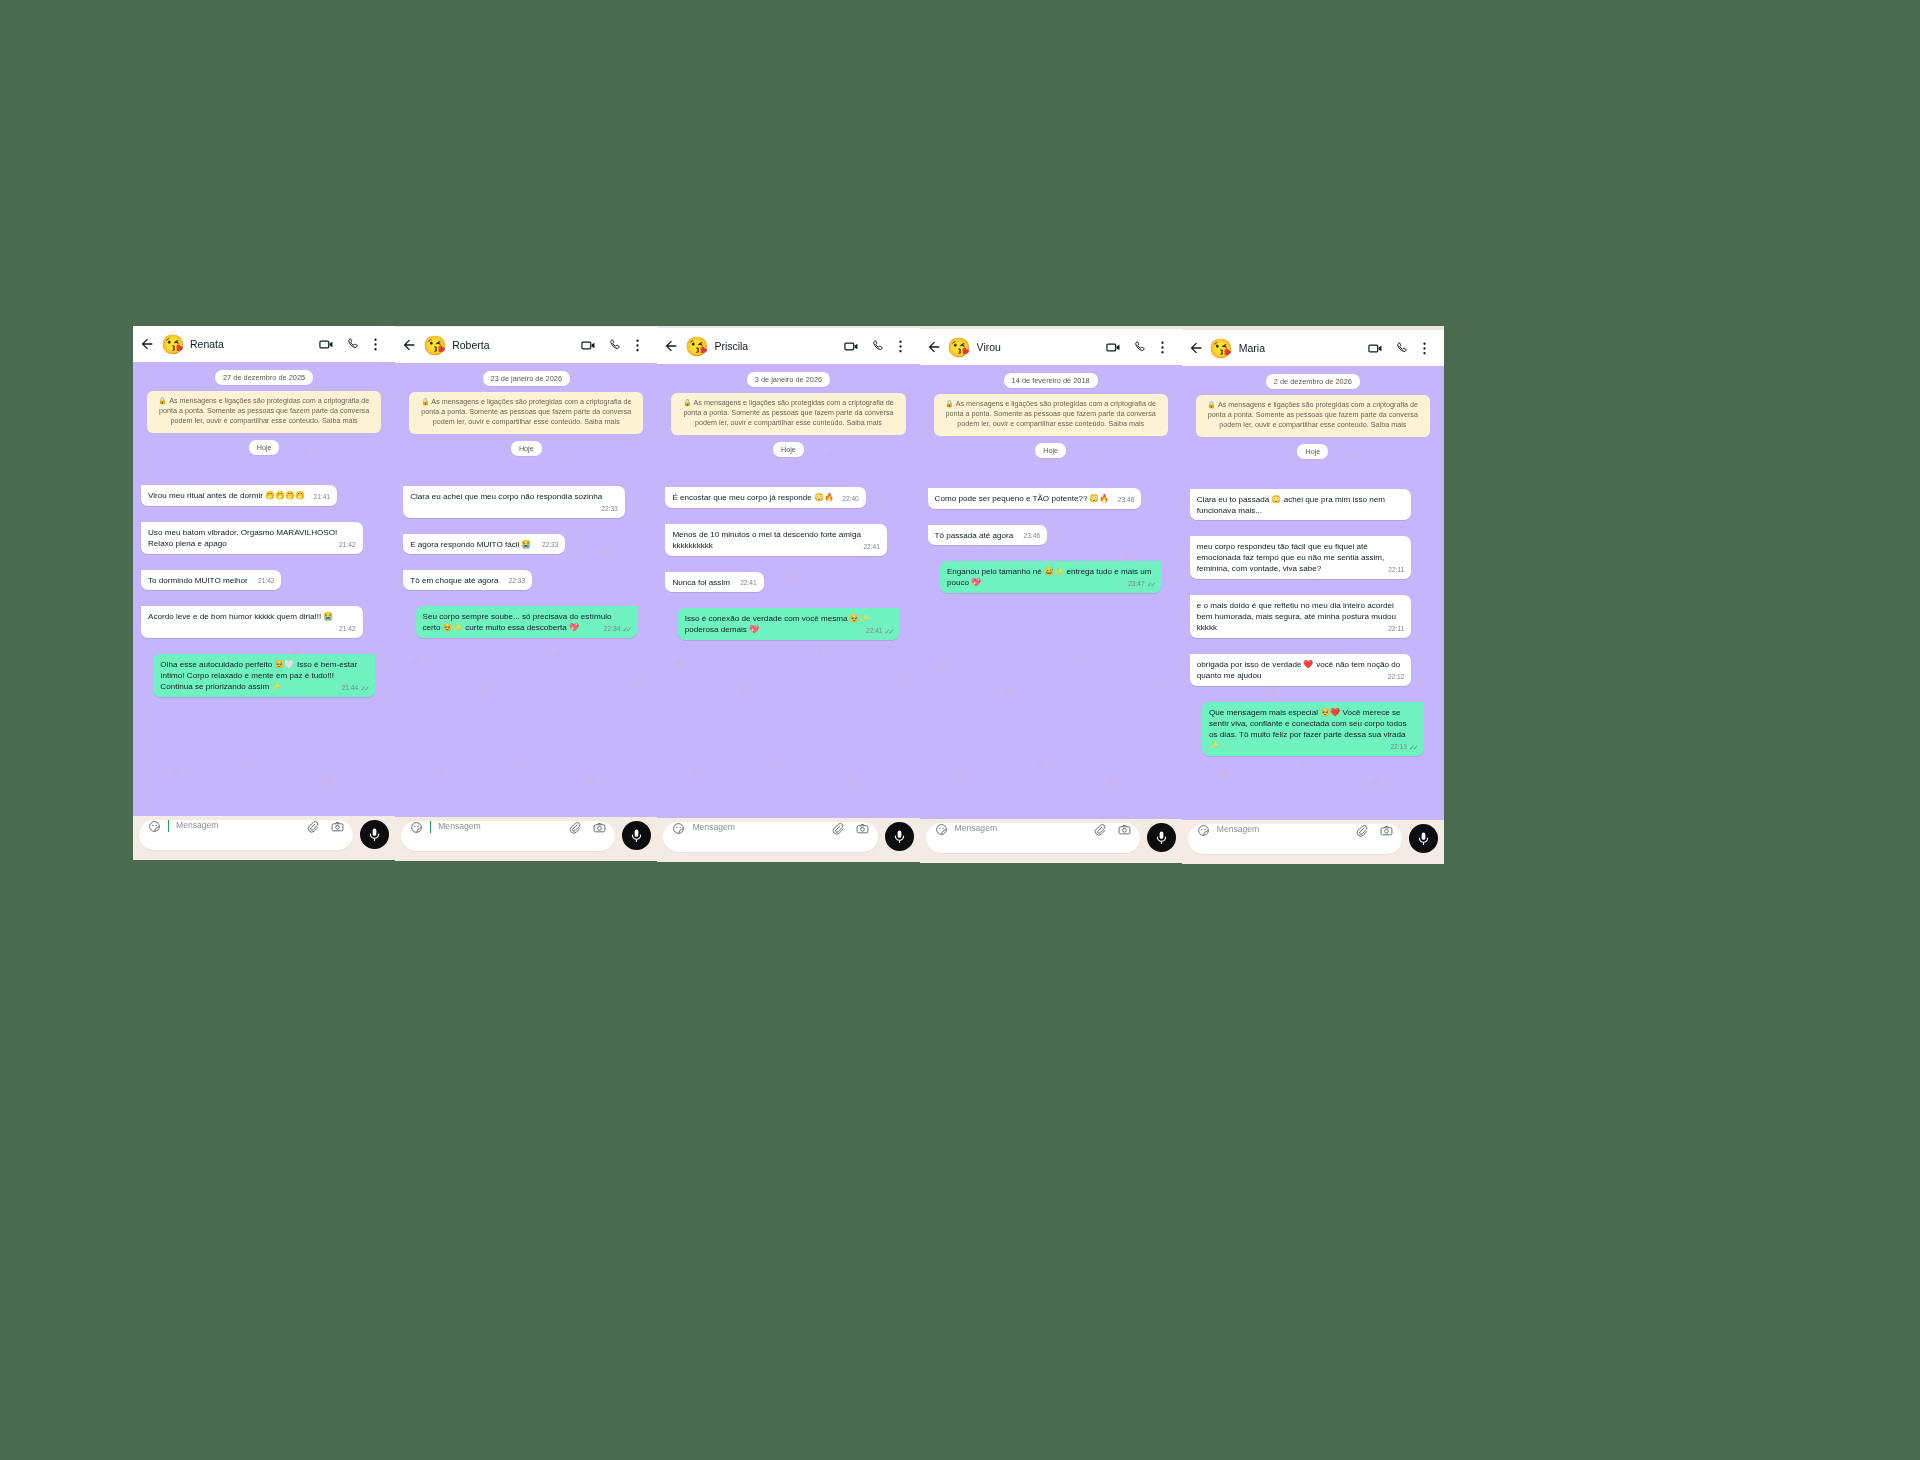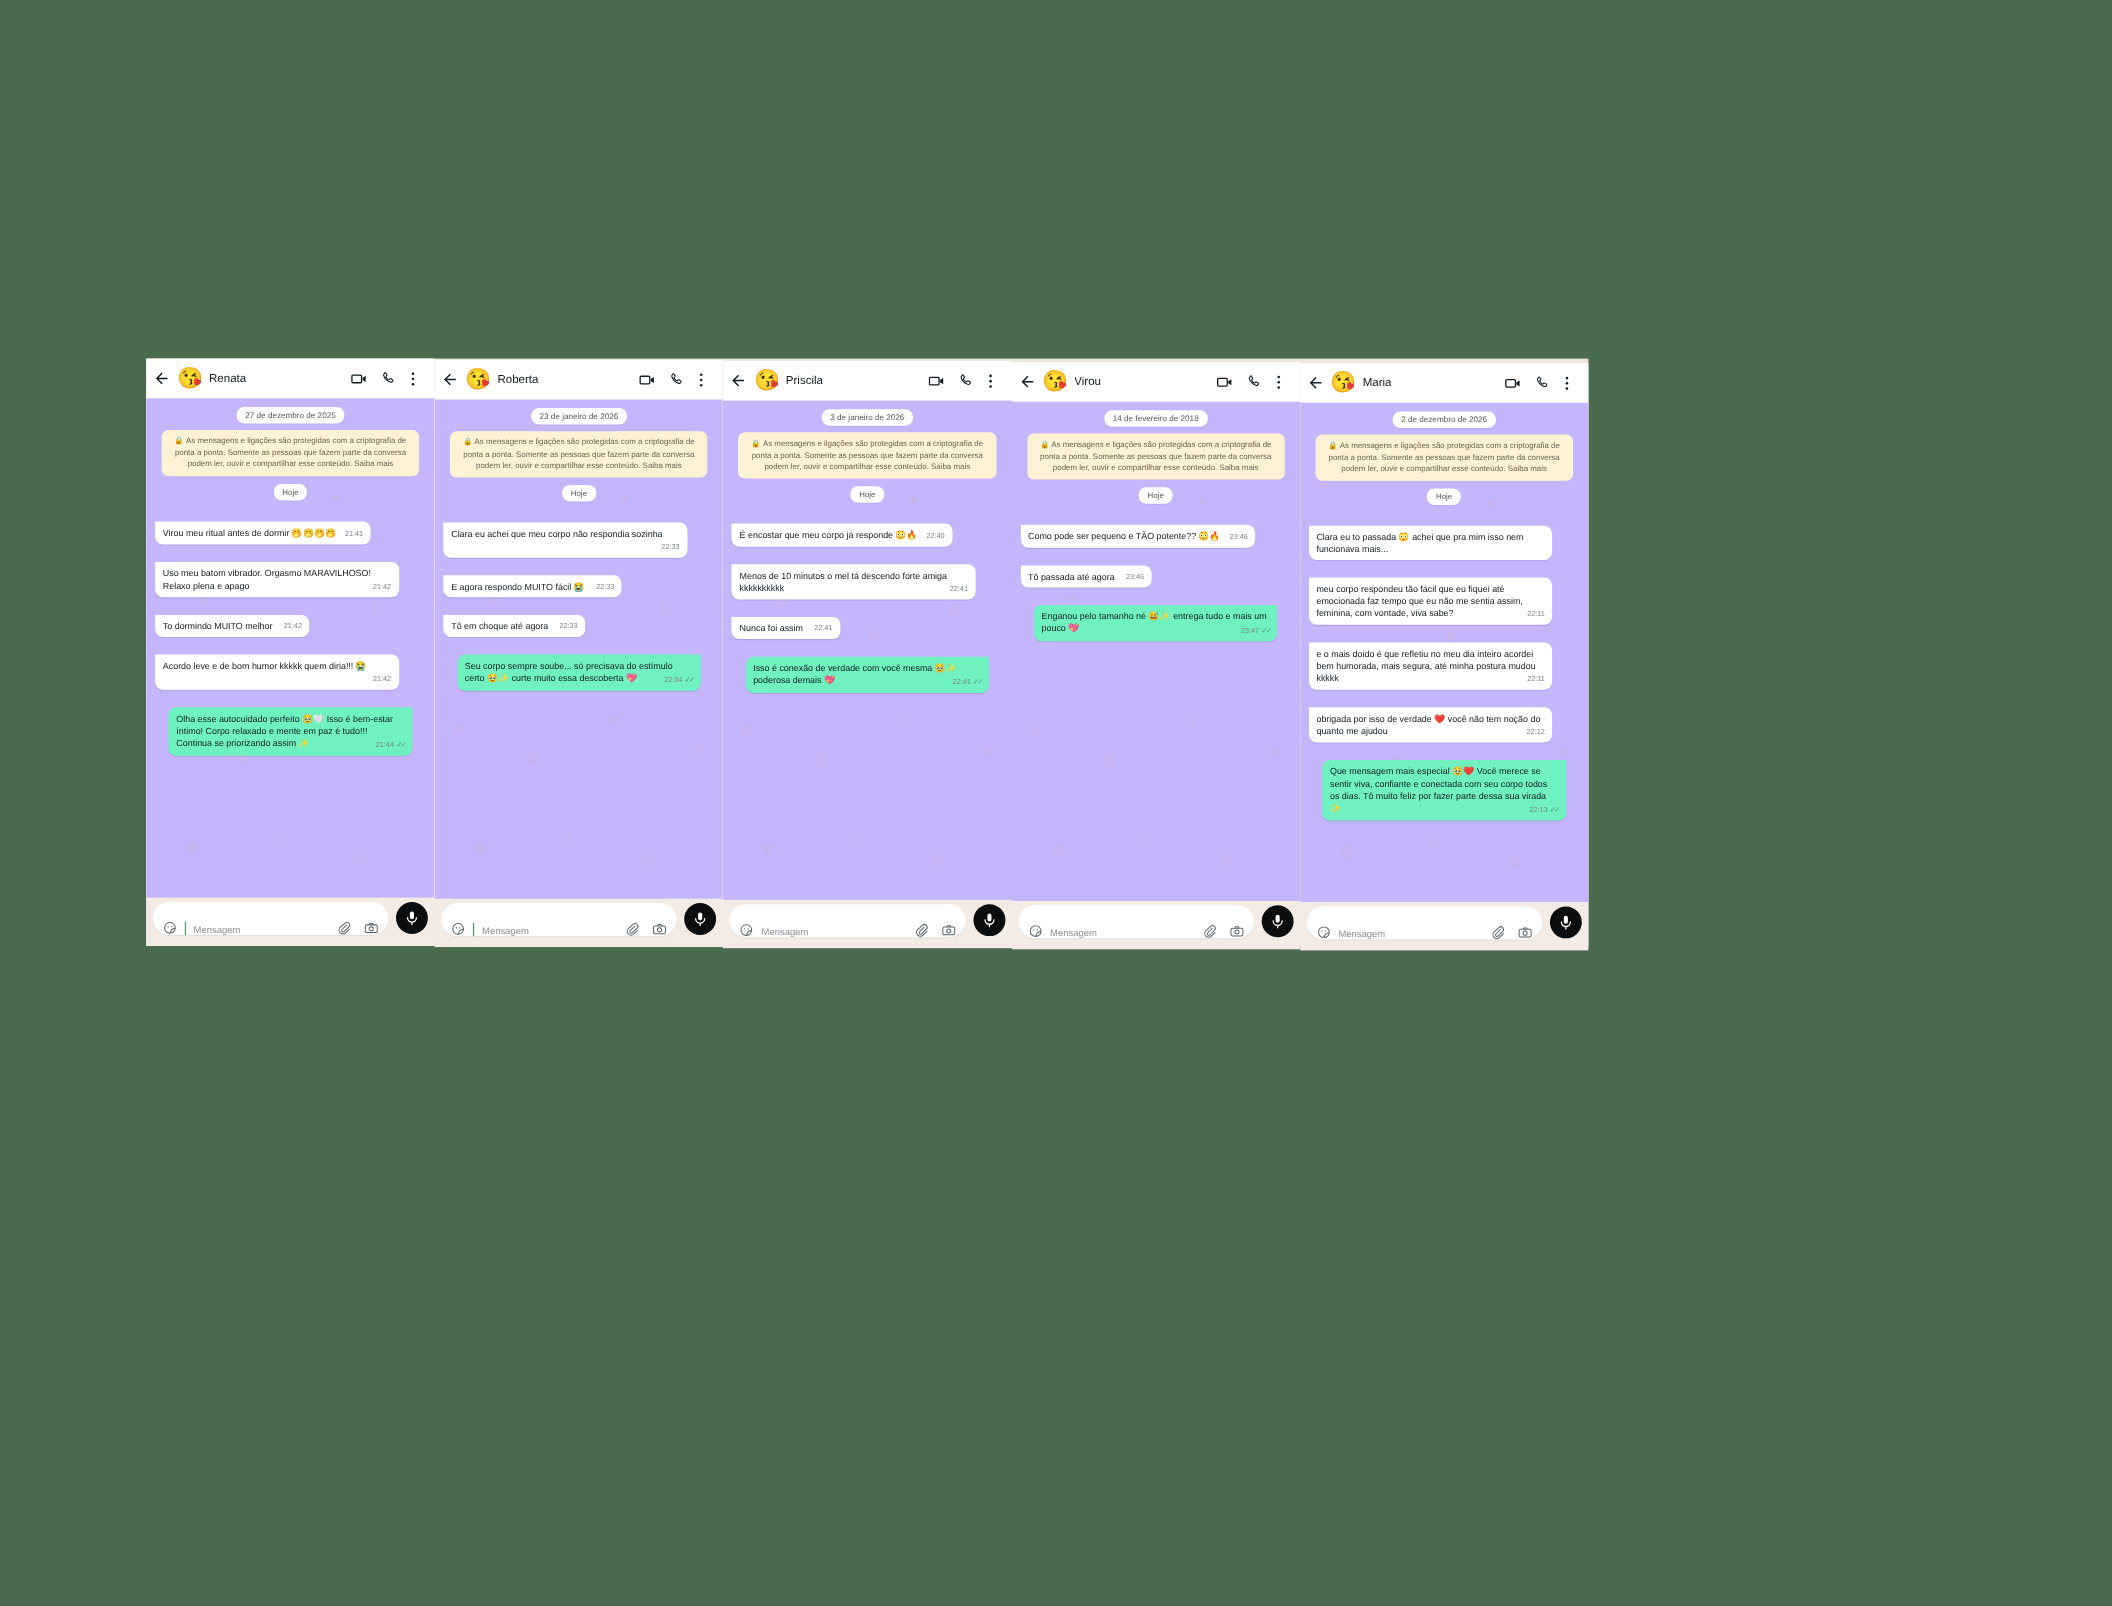--- a/index.html
+++ b/index.html
@@ -105,21 +105,21 @@
     display: block;
     width: fit-content;
     margin: 2px auto 6px auto;
     background: #fff;
     color: #5c5650;
     font-size: 7.4px;
     padding: 3px 8px;
     border-radius: 7px;
     box-shadow: 0 1px 0 rgba(0,0,0,.04);
   }
-  .todaychip { margin-top: 7px; margin-bottom: 7px; font-size: 7.2px; }
+  .todaychip { margin-top: 7px; margin-bottom: 18px; font-size: 7.2px; }
 
   .encrypt {
     background: #fdf3d4;
     color: #6b6354;
     font-size: 7.2px;
     line-height: 1.42;
     text-align: center;
     padding: 5px 9px 6px 9px;
     border-radius: 6px;
     margin: 0 6px;
@@ -169,21 +169,21 @@
     padding: 0 6px 7px 6px;
     position: relative;
     z-index: 3;
   }
   .inputpill {
     flex: 1 1 auto;
     height: 30px;
     background: #ffffff;
     border-radius: 16px;
     display: flex;
-    align-items: flex-end;
+    align-items: flex-start;
     padding: 0 9px;
     gap: 7px;
     box-shadow: 0 1px 1px rgba(0,0,0,.06);
   }
   .pill-icon { width: 13px; height: 13px; flex: 0 0 auto; }
   .pill-icon svg { display: block; }
   .caret {
     width: 1px; height: 12px; background: #1fa855; flex: 0 0 auto;
   }
   .ph { flex: 1 1 auto; font-size: 8.6px; color: #8a8f94; }

